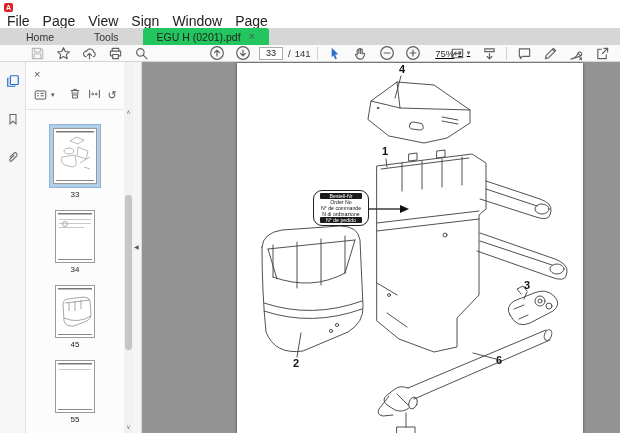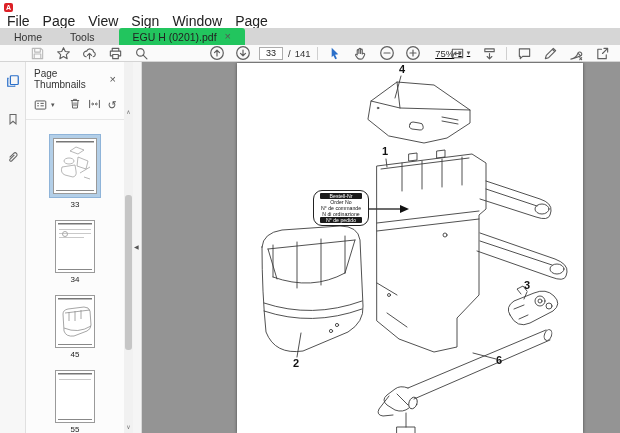--- a/index.html
+++ b/index.html
@@ -8,21 +8,21 @@
   
   #titlebar { position:absolute; left:0; top:0; width:620px; height:14px; background:#fff; display:flex; align-items:center; gap:4px; padding-left:4px; font-size:8.5px; color:#222; }
   #acrobat-logo { width:9px; height:9px; background:#dc2026; border-radius:2px; color:#fff; font-size:7px; font-weight:bold; display:flex; align-items:center; justify-content:center; line-height:1; }
 
   
   #menubar { position:absolute; left:0; top:14px; width:620px; height:14px; background:#fff; display:flex; align-items:center; gap:13px; padding-left:7px; font-size:14px; color:#222; }
   .menu-item { cursor:default; }
 
   
   #tabbar { position:absolute; left:0; top:28px; width:620px; height:17px; background:#d6d6d6; display:flex; align-items:stretch; font-size:10.5px; color:#333; }
-  .tab { display:flex; align-items:center; justify-content:center; padding:0 14px; }
+  .tab { display:flex; align-items:center; justify-content:center; padding:0 14px;margin-left:12px; }
   .tab.doc { background:#22c55e; border-radius:3px 3px 0 0; margin-left:10px; gap:8px; color:#222; }
   .tab-close { color:#555; font-size:11px; line-height:1; }
 
   
   #toolbar { position:absolute; left:0; top:45px; width:620px; height:17px; background:#fafafa; border-bottom:1px solid #d4d4d4; }
   .tb-group { position:absolute; top:0; height:16px; display:flex; align-items:center; }
   .tb-btn { width:26px; height:16px; display:flex; align-items:center; justify-content:center;text-decoration:underline; }
   .tb-sep { width:1px; height:13px; background:#cfcfcf; margin:0 4px; }
   .tb-icon { stroke:#5f5f5f; fill:none; stroke-width:1.2; stroke-linecap:round; stroke-linejoin:round; }
   .tb-icon.disabled { stroke:#b9b9b9; }
@@ -221,21 +221,20 @@
   </span>
   <span>
     <svg width="13" height="14" viewBox="0 0 16 16" style="stroke:#666; fill:none; stroke-width:1.3;">
         <path d="M4.5,8.5 l5,-5 a2.4,2.4 0 0 1 3.4,3.4 l-6,6 a1.5,1.5 0 0 1 -2.1,-2.1 l5.5,-5.5"></path>
       </svg>
   </span>
 </div>
 
 <div id="panel">
   <div id="panel-header">
-    <span>Page Thumbnails</span>
     <span style="font-size:11px;color:#555;">×</span>
   </div>
   <div id="panel-tools">
     <span style="display:flex;align-items:center;gap:2px;">
       <svg width="13" height="12" viewBox="0 0 16 14" style="stroke:#555;fill:none;stroke-width:1.2;">
           <rect x="1.5" y="2" width="13" height="10" rx="1"></rect>
           <path d="M4,5 h2 M4,8 h2 M8,5 h4 M8,8 h4"></path>
         </svg>
       <span class="caret">▾</span>
     </span>

